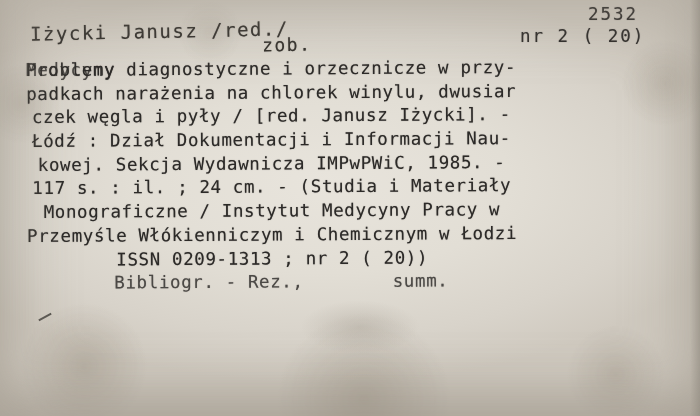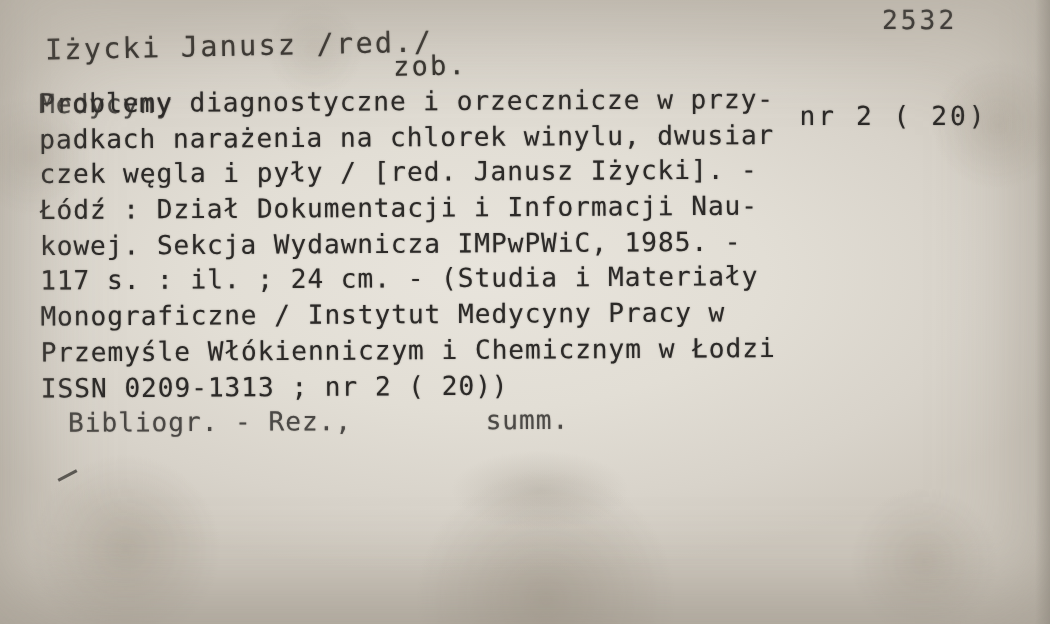--- a/index.html
+++ b/index.html
@@ -67,20 +67,21 @@
   }
 
   
   .text-layer {
     position: absolute;
     inset: 0;
     color: #2c2a28;
     font-size: 17.5px;
     letter-spacing: 0.6px;
     text-shadow: 0 0 1px rgba(60,56,52,0.55);
+    text-align: center;
   }
 
   .line {
     position: absolute;
     white-space: pre;
     line-height: 1;
   }
 
   .hand {
     font-family: "DejaVu Sans Mono", monospace;
@@ -137,21 +138,21 @@
 
   <div class="grain"></div>
   <div class="smudge"></div>
 
   <div class="text-layer">
 
     <div class="line catno" style="left:588px; top:6px;">2532</div>
 
     <div class="line hand" style="left:30px; top:22px;">Iżycki Janusz /red./</div>
 
-    <div class="line catno" style="left:533px; top:28px;margin-top:42px;">nr 2 ( 20)</div>
+    <div class="line catno" style="left:520px; top:28px;">nr 2 ( 20)</div>
 
     <div class="line hand indent-zob" style="font-size:18px;">zob.</div>
 
     <div class="line faint" style="left:26px; top:62px;">Medycyny</div>
 
     <div class="body-block">
       <span class="line">Problemy diagnostyczne i orzecznicze w przy-</span>
       <span class="line">padkach narażenia na chlorek winylu, dwusiar</span>
       <span class="line">czek węgla i pyły / [red. Janusz Iżycki]. -</span>
       <span class="line">Łódź : Dział Dokumentacji i Informacji Nau-</span>

